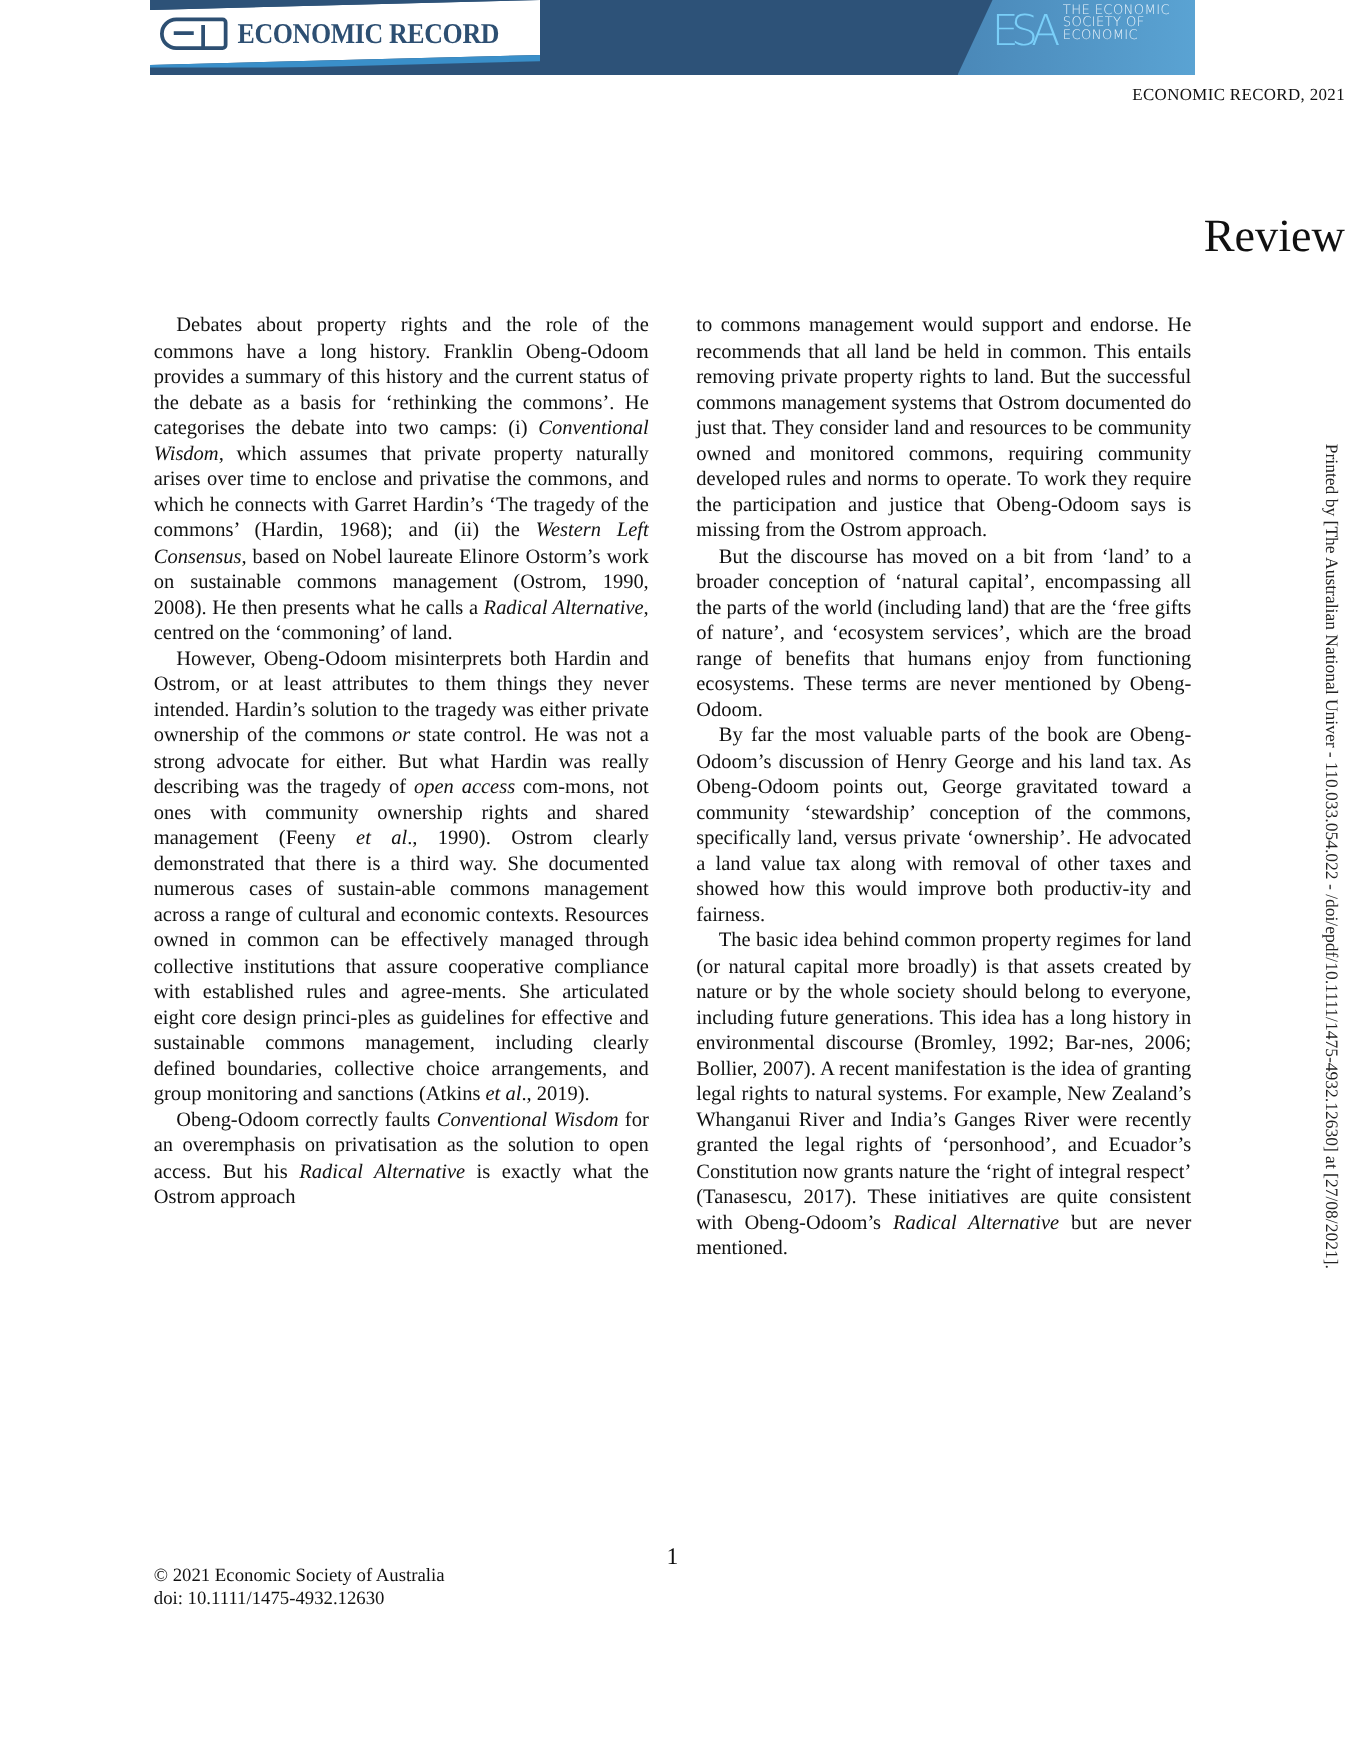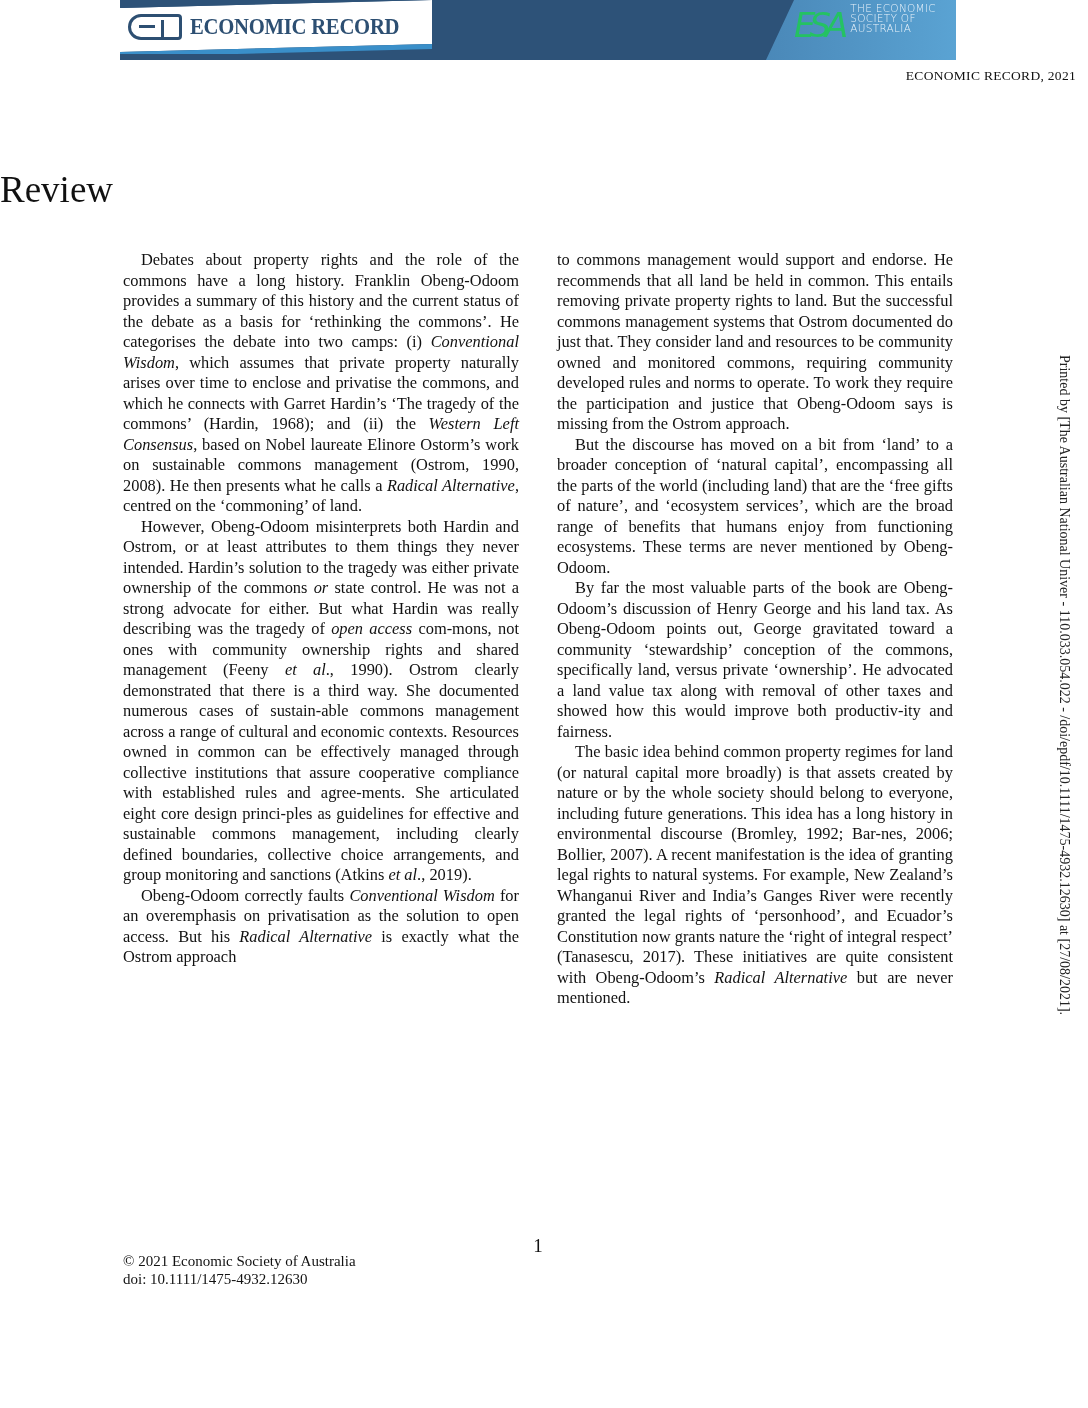--- a/index.html
+++ b/index.html
@@ -22,29 +22,29 @@
                   clip-path: polygon(28px 0, 100% 0, 100% 100%, 0 100%); }
   .er-logo { position: absolute; left: 8px; top: 14px; display: flex; align-items: center; }
   .er-mark { width: 54px; height: 26px; border: 3px solid #2d4f72; border-radius: 13px 4px 4px 13px;
              position: relative; box-sizing: border-box; }
   .er-mark::before { content: ""; position: absolute; left: 8px; top: 8px; width: 16px; height: 3px; background: #2d4f72; }
   .er-mark::after { content: ""; position: absolute; left: 30px; top: 3px; width: 3px; height: 18px; background: #2d4f72; }
   .er-title { margin-left: 8px; font-family: "Liberation Serif", serif; font-weight: bold;
               font-size: 23px; color: #2d4f72; letter-spacing: -0.3px; transform: scaleX(0.9); transform-origin: left center;
               white-space: nowrap; }
   .esa-logo { position: absolute; right: 20px; top: 3px; display: flex; align-items: flex-start; }
-  .esa-mark { font-family: "DejaVu Sans", sans-serif; font-weight: 200; color: #22c55e; font-size: 34px;
-              line-height: 44px; letter-spacing: -6px; margin-right: 8px; opacity: 0.95; font-style: italic; }
+  .esa-mark { font-family: "DejaVu Sans", sans-serif; font-weight: 200; color: #7dd3fc; font-size: 34px;
+              line-height: 44px; letter-spacing: -6px; margin-right: 8px; opacity: 0.95; }
   .esa-text { font-family: "DejaVu Sans", sans-serif; color: #e8f2fa; font-size: 10.5px; line-height: 10px;
               letter-spacing: 0.3px; font-weight: 300; }
 
   .running-head { position: absolute; top: 68px; left: 0; width: 1076px; text-align: right;
                   font-size: 13.5px; letter-spacing: 0.3px; }
 
-  .review-title { position: absolute; top: 143px; left: 0; width: 1076px; text-align: left;
+  .review-title { position: absolute; top: 143px; left: 0; width: 1076px; text-align: right;
                   font-size: 37px; font-weight: normal; }
 
   .col { position: absolute; top: 250px; width: 396px; font-size: 16.4px; line-height: 20.5px;
          text-align: justify; hyphens: manual; }
   .col.left { left: 123px; }
   .col.right { left: 557px; }
   .col p { margin: 0; text-indent: 18px; }
   .col p.noindent { text-indent: 0; }
   .book-ref { margin: 0 0 20px 0; padding-left: 18px; text-indent: -18px !important; text-align: justify; }
   .book-ref .it { font-style: italic; }
@@ -66,21 +66,21 @@
   <div class="er-logo">
     <span class="er-mark"></span>
     <span class="er-title">ECONOMIC RECORD</span>
   </div>
   <div class="banner-right"></div>
   <div class="esa-logo">
     <span class="esa-mark">ESA</span>
     <div class="esa-text">
       <div>THE ECONOMIC</div>
       <div>SOCIETY OF</div>
-      <div>AUSTRALIA</div>
+      <div>ECONOMIC</div>
     </div>
   </div>
 </div>
 
 <div class="running-head">ECONOMIC RECORD,  2021</div>
 
 <h1 class="review-title">Review</h1>
 
 <div class="col left">
 

